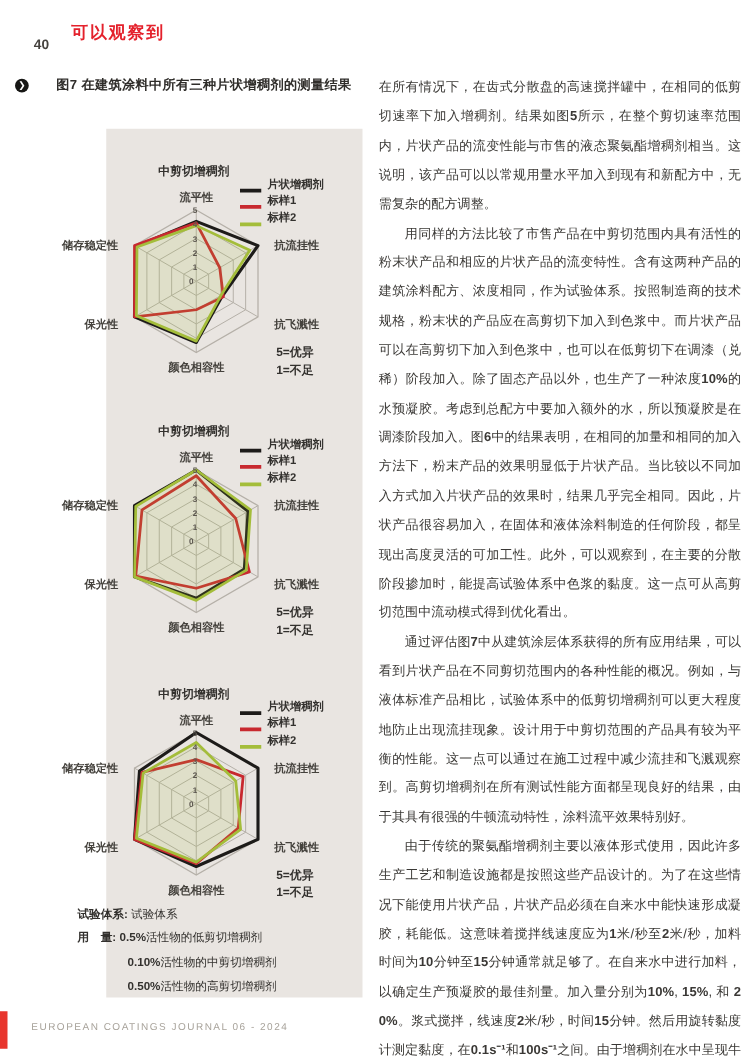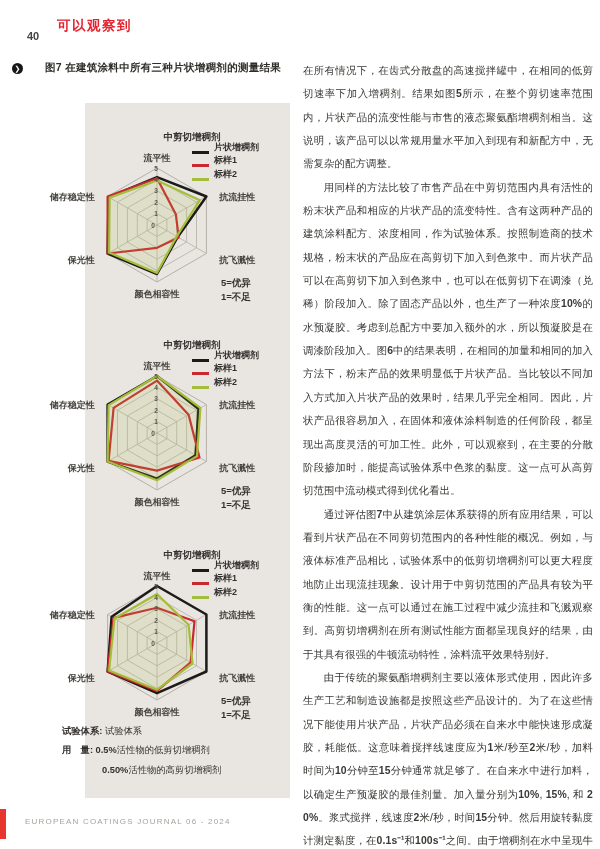--- a/index.html
+++ b/index.html
@@ -12,21 +12,21 @@
   .section-title{position:absolute;left:57px;top:17px;font-size:13.5px;font-weight:bold;color:#e4212c;letter-spacing:1.5px;}
   .caption-row{position:absolute;left:12px;top:61px;display:flex;gap:22px;align-items:center;}
   .caption-bullet{width:11px;height:11px;border-radius:50%;background:#171715;color:#fff;
     font-size:7px;line-height:11px;text-align:center;flex:none;}
   .caption-text{font-size:10.5px;font-weight:bold;color:#2f2d2a;letter-spacing:0.3px;}
 
   .figure-panel{position:absolute;left:85px;top:103px;width:205px;height:695px;background:#e9e5e1;}
   .chart-slot{position:absolute;left:0;width:205px;height:212px;}
   .slot-0{top:26px;} .slot-1{top:234px;} .slot-2{top:444px;}
   .chart-title{position:absolute;left:0;top:2px;width:140px;text-align:center;
-    font-size:9.5px;font-weight:bold;color:#33312e;padding-left:37px;}
+    font-size:9.5px;font-weight:bold;color:#33312e;}
   .legend{position:absolute;left:107px;top:11px;}
   .legend-row{display:flex;align-items:flex-end;gap:5px;height:13.5px;}
   .legend-swatch{width:17px;height:2.6px;flex:none;}
   .legend-label{font-size:9px;font-weight:bold;color:#33312e;white-space:nowrap;}
   .radar-svg{position:absolute;left:-35px;top:16px;overflow:visible;}
   .scale-note{position:absolute;left:136px;top:147px;font-size:9.5px;font-weight:bold;
     color:#33312e;line-height:14px;}
 
   .notes{position:absolute;left:-23px;top:619px;font-size:9.3px;color:#33312e;white-space:nowrap;}
   .note-row{line-height:19.3px;}
@@ -202,20 +202,21 @@
       </svg>
     <div class="scale-note">
       <div>5=优异</div>
       <div>1=不足</div>
     </div>
   </div>
 
   <div class="notes">
     <div class="note-row"><span class="note-label">试验体系:</span> <span class="bn">试验体系</span></div>
     <div class="note-row"><span class="note-label">用　量:</span> <span class="bn"><b>0.5%</b>活性物的低剪切增稠剂</span></div>
+    <div class="note-row note-indent bn"><b>0.10%</b>活性物的中剪切增稠剂</div>
     <div class="note-row note-indent bn"><b>0.50%</b>活性物的高剪切增稠剂</div>
   </div>
 </div>
 
 <div class="article">
   <p class="bn">在所有情况下，在齿式分散盘的高速搅拌罐中，在相同的低剪切速率下加入增稠剂。结果如图<b>5</b>所示，在整个剪切速率范围内，片状产品的流变性能与市售的液态聚氨酯增稠剂相当。这说明，该产品可以以常规用量水平加入到现有和新配方中，无需复杂的配方调整。</p>
   <p class="bn">用同样的方法比较了市售产品在中剪切范围内具有活性的粉末状产品和相应的片状产品的流变特性。含有这两种产品的建筑涂料配方、浓度相同，作为试验体系。按照制造商的技术规格，粉末状的产品应在高剪切下加入到色浆中。而片状产品可以在高剪切下加入到色浆中，也可以在低剪切下在调漆（兑稀）阶段加入。除了固态产品以外，也生产了一种浓度<b>10%</b>的水预凝胶。考虑到总配方中要加入额外的水，所以预凝胶是在调漆阶段加入。图<b>6</b>中的结果表明，在相同的加量和相同的加入方法下，粉末产品的效果明显低于片状产品。当比较以不同加入方式加入片状产品的效果时，结果几乎完全相同。因此，片状产品很容易加入，在固体和液体涂料制造的任何阶段，都呈现出高度灵活的可加工性。此外，可以观察到，在主要的分散阶段掺加时，能提高试验体系中色浆的黏度。这一点可从高剪切范围中流动模式得到优化看出。</p>
   <p class="bn">通过评估图<b>7</b>中从建筑涂层体系获得的所有应用结果，可以看到片状产品在不同剪切范围内的各种性能的概况。例如，与液体标准产品相比，试验体系中的低剪切增稠剂可以更大程度地防止出现流挂现象。设计用于中剪切范围的产品具有较为平衡的性能。这一点可以通过在施工过程中减少流挂和飞溅观察到。高剪切增稠剂在所有测试性能方面都呈现良好的结果，由于其具有很强的牛顿流动特性，涂料流平效果特别好。</p>
   <p class="bn">由于传统的聚氨酯增稠剂主要以液体形式使用，因此许多生产工艺和制造设施都是按照这些产品设计的。为了在这些情况下能使用片状产品，片状产品必须在自来水中能快速形成凝胶，耗能低。这意味着搅拌线速度应为<b>1</b>米/秒至<b>2</b>米/秒，加料时间为<b>10</b>分钟至<b>15</b>分钟通常就足够了。在自来水中进行加料，以确定生产预凝胶的最佳剂量。加入量分别为<b>10%</b>, <b>15%</b>, 和 <b>20%</b>。浆式搅拌，线速度<b>2</b>米/秒，时间<b>15</b>分钟。然后用旋转黏度计测定黏度，在<b>0.1</b><b>s⁻¹</b>和<b>100</b><b>s⁻¹</b>之间。由于增稠剂在水中呈现牛顿流动性，所以每个产品只需测定一次黏度值。图中的结果表明，只</p>
 </div>

